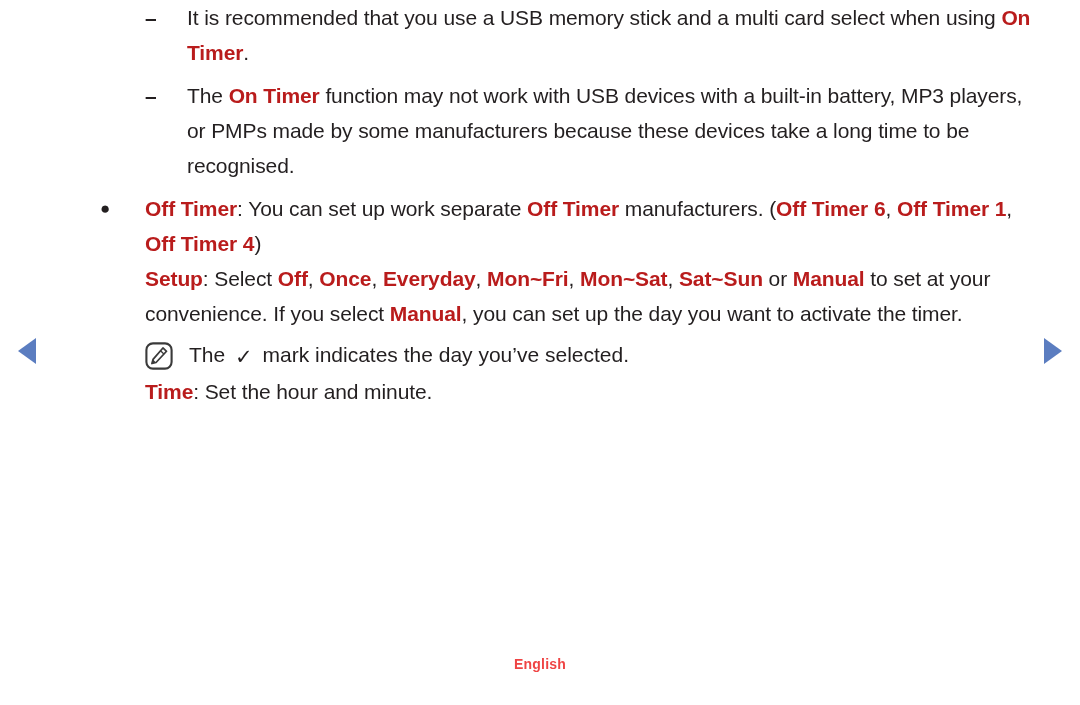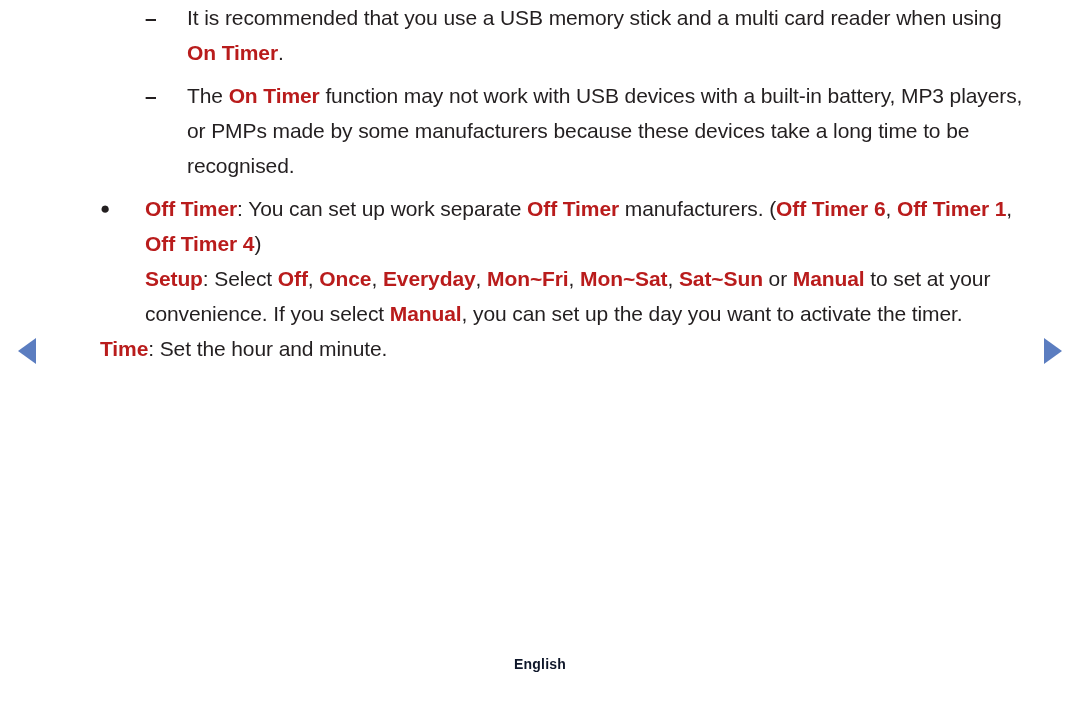--- a/index.html
+++ b/index.html
@@ -126,57 +126,68 @@
 
   
   .footer {
     position: absolute;
     left: 0;
     right: 0;
     top: 656px;
     text-align: center;
     font-size: 14px;
     font-weight: 700;
-    color: #0f172a;
+    color: #ef4444;
     letter-spacing: 0.2px;
   }
 </style>
 </head>
 <body>
 
 <div class="page">
 
   <div class="nav-arrow prev"></div>
 
   <div class="nav-arrow next"></div>
 
   <div class="content">
 
     <div class="blk lvl2">
       <div class="marker">–</div>
-      <div class="body"><span>It is recommended that you use a USB memory stick and a multi card reader when using </span><span class="hl">On Timer</span><span>.</span></div>
+      <div class="body"><span>It is recommended that you use a USB memory stick and a multi card select when using </span><span class="hl">On Timer</span><span>.</span></div>
     </div>
 
     <div class="blk lvl2 sp-1">
       <div class="marker">–</div>
       <div class="body"><span>The </span><span class="hl">On Timer</span><span> function may not work with USB devices with a built-in battery, MP3 players, or PMPs made by some manufacturers because these devices take a long time to be recognised.</span></div>
     </div>
 
     <div class="blk lvl1 sp-2">
       <div class="marker">●</div>
       <div class="body"><span class="hl">Off Timer</span><span>: You can set up work separate </span><span class="hl">Off Timer</span><span> manufacturers. (</span><span class="hl">Off Timer 6</span><span>, </span><span class="hl">Off Timer 1</span><span>, </span><span class="hl">Off Timer 4</span><span>)</span></div>
     </div>
 
     <div class="blk lvl1">
       <div class="marker"></div>
       <div class="body"><span class="hl">Setup</span><span>: Select </span><span class="hl">Off</span><span>, </span><span class="hl">Once</span><span>, </span><span class="hl">Everyday</span><span>, </span><span class="hl">Mon~Fri</span><span>, </span><span class="hl">Mon~Sat</span><span>, </span><span class="hl">Sat~Sun</span><span> or </span><span class="hl">Manual</span><span> to set at your convenience. If you select </span><span class="hl">Manual</span><span>, you can set up the day you want to activate the timer.</span></div>
     </div>
 
+    <div class="note">
+      <div class="note-icon">
+        <svg viewBox="0 0 32 32" width="28" height="28" aria-hidden="true">
+          <rect x="1.6" y="1.6" width="28.8" height="28.8" rx="7.5" ry="7.5" fill="#ffffff" stroke="#3a3a3a" stroke-width="2.4"></rect>
+          <path d="M20.5 6.8 L24.6 10.6 L12.6 23.4 L7.9 24.6 L9.2 19.9 Z" fill="#ffffff" stroke="#3a3a3a" stroke-width="2" stroke-linejoin="round"></path>
+          <path d="M9.2 19.9 L12.6 23.4 L7.9 24.6 Z" fill="#3a3a3a"></path>
+          <path d="M17.4 9.8 L21.6 13.6" stroke="#3a3a3a" stroke-width="1.6"></path>
+        </svg>
+      </div>
+      <div class="note-body"><span>The </span><span class="check">✓</span><span> mark indicates the day you’ve selected.</span></div>
+    </div>
 
-    <div class="blk lvl1" style="">
+    <div class="blk lvl1" style="margin-left:45px;">
       <div class="body" style="width:890px;"><span class="hl">Time</span><span>: Set the hour and minute.</span></div>
     </div>
 
   </div>
 
   <div class="footer">English</div>
 
 </div>
 
 </body></html>

